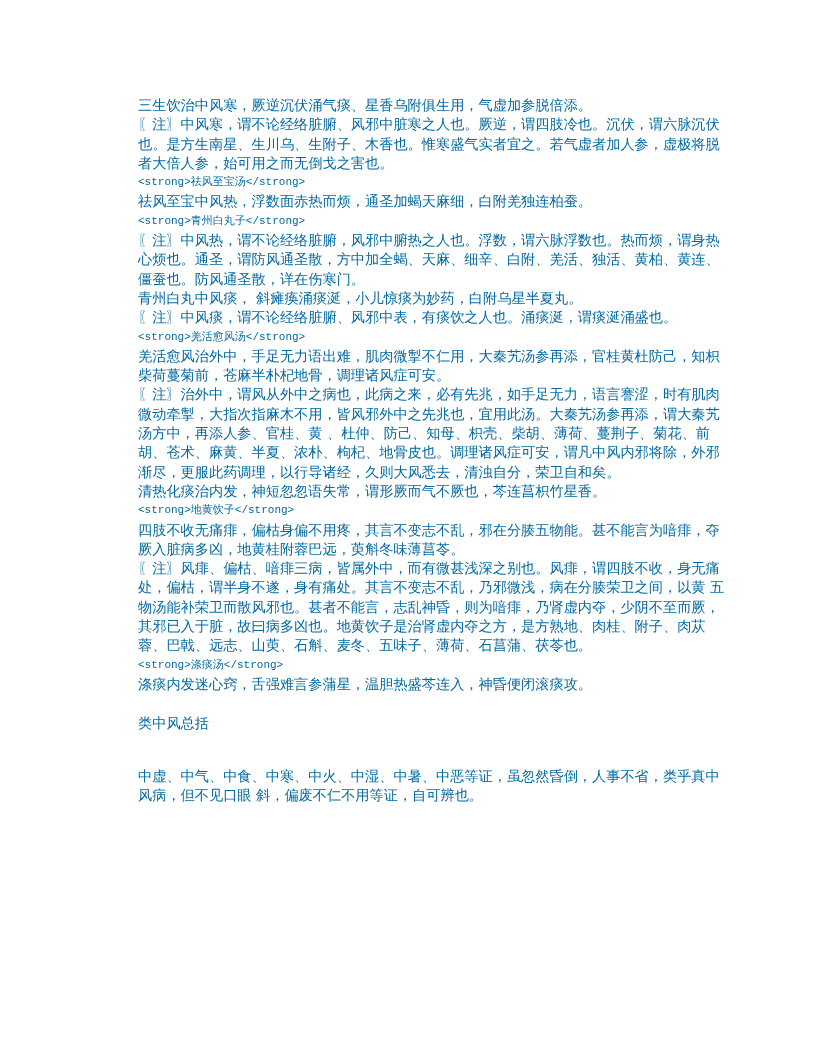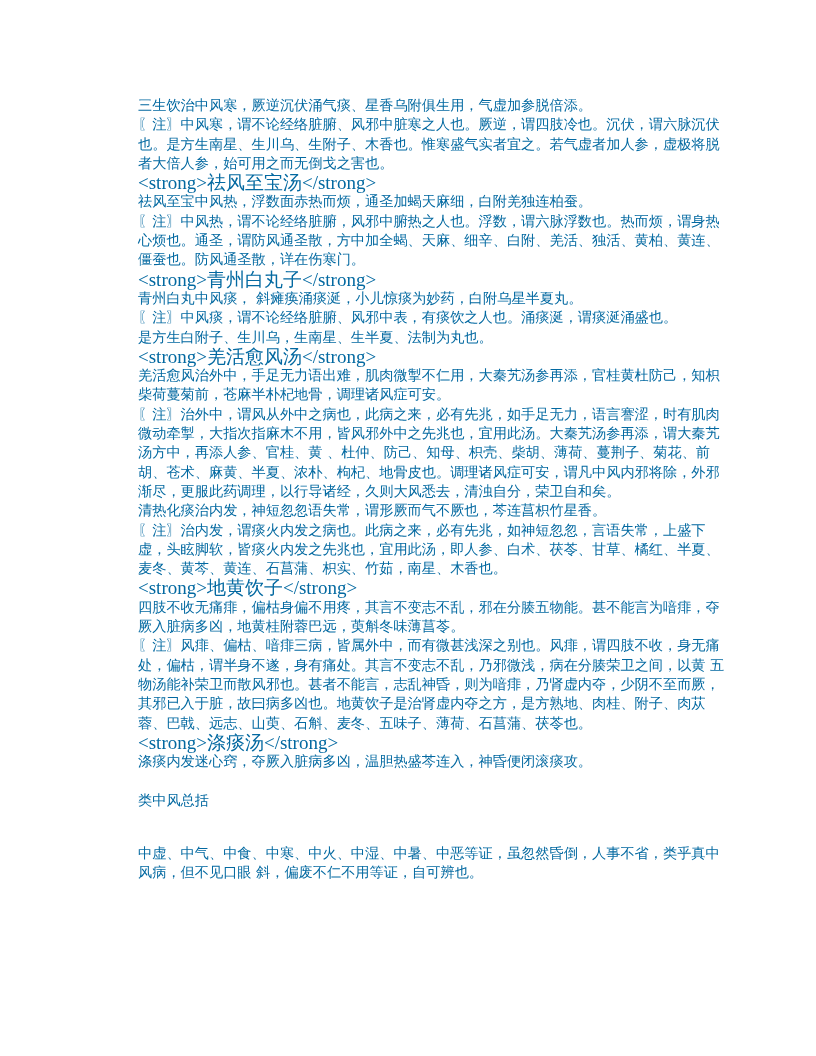--- a/index.html
+++ b/index.html
@@ -9,55 +9,53 @@
       left: 115px;
       top: 96px;
       width: 590px;
       font-family: "DejaVu Sans", "Liberation Sans", sans-serif;
       font-size: 14.2px;
       line-height: 19.3px;
       color: #0369a1;
       margin-left: 23px;
     }
     .line { white-space: pre-wrap; word-break: break-all; margin: 0; }
-    .tag { font-family: Liberation Serif, serif; font-size: 19px; }
+    .tag { font-family: Liberation Mono, monospace; font-size: 11px; }
     .spacer { height: 19.3px; }
     .section-title { margin-top: 0; }
     .gap2 { height: 34px; }
   </style>
 </head>
 <body>
 
 <div class="page">
 
   <p class="line">三生饮治中风寒，厥逆沉伏涌气痰、星香乌附俱生用，气虚加参脱倍添。</p>
   <p class="line">〖注〗中风寒，谓不论经络脏腑、风邪中脏寒之人也。厥逆，谓四肢冷也。沉伏，谓六脉沉伏也。是方生南星、生川乌、生附子、木香也。惟寒盛气实者宜之。若气虚者加人参，虚极将脱者大倍人参，始可用之而无倒戈之害也。</p>
 
   <p class="line tag">&lt;strong&gt;祛风至宝汤&lt;/strong&gt;</p>
   <p class="line">祛风至宝中风热，浮数面赤热而烦，通圣加蝎天麻细，白附羌独连柏蚕。</p>
+  <p class="line tag">&lt;strong&gt;青州白丸子&lt;/strong&gt;</p>
+
   <p class="line">〖注〗中风热，谓不论经络脏腑，风邪中腑热之人也。浮数，谓六脉浮数也。热而烦，谓身热心烦也。通圣，谓防风通圣散，方中加全蝎、天麻、细辛、白附、羌活、独活、黄柏、黄连、僵蚕也。防风通圣散，详在伤寒门。</p>
-
-  <p class="line tag">&lt;strong&gt;青州白丸子&lt;/strong&gt;</p>
   <p class="line">青州白丸中风痰， 斜瘫痪涌痰涎，小儿惊痰为妙药，白附乌星半夏丸。</p>
   <p class="line">〖注〗中风痰，谓不论经络脏腑、风邪中表，有痰饮之人也。涌痰涎，谓痰涎涌盛也。</p>
-  <p class="line">是方生白附子、生川乌，生南星、生半夏、法制为丸也。</p>
 
   <p class="line tag">&lt;strong&gt;羌活愈风汤&lt;/strong&gt;</p>
   <p class="line">羌活愈风治外中，手足无力语出难，肌肉微掣不仁用，大秦艽汤参再添，官桂黄杜防己，知枳柴荷蔓菊前，苍麻半朴杞地骨，调理诸风症可安。</p>
   <p class="line">〖注〗治外中，谓风从外中之病也，此病之来，必有先兆，如手足无力，语言謇涩，时有肌肉微动牵掣，大指次指麻木不用，皆风邪外中之先兆也，宜用此汤。大秦艽汤参再添，谓大秦艽汤方中，再添人参、官桂、黄 、杜仲、防己、知母、枳壳、柴胡、薄荷、蔓荆子、菊花、前胡、苍术、麻黄、半夏、浓朴、枸杞、地骨皮也。调理诸风症可安，谓凡中风内邪将除，外邪渐尽，更服此药调理，以行导诸经，久则大风悉去，清浊自分，荣卫自和矣。</p>
 
   <p class="line">清热化痰治内发，神短忽忽语失常，谓形厥而气不厥也，芩连菖枳竹星香。</p>
-  <p class="line">〖注〗治内发，谓痰火内发之病也。此病之来，必有先兆，如神短忽忽，言语失常，上盛下虚，头眩脚软，皆痰火内发之先兆也，宜用此汤，即人参、白术、茯苓、甘草、橘红、半夏、麦冬、黄芩、黄连、石菖蒲、枳实、竹茹，南星、木香也。</p>
 
   <p class="line tag">&lt;strong&gt;地黄饮子&lt;/strong&gt;</p>
   <p class="line">四肢不收无痛痱，偏枯身偏不用疼，其言不变志不乱，邪在分腠五物能。甚不能言为喑痱，夺厥入脏病多凶，地黄桂附蓉巴远，萸斛冬味薄菖苓。</p>
   <p class="line">〖注〗风痱、偏枯、喑痱三病，皆属外中，而有微甚浅深之别也。风痱，谓四肢不收，身无痛处，偏枯，谓半身不遂，身有痛处。其言不变志不乱，乃邪微浅，病在分腠荣卫之间，以黄 五物汤能补荣卫而散风邪也。甚者不能言，志乱神昏，则为喑痱，乃肾虚内夺，少阴不至而厥，其邪已入于脏，故曰病多凶也。地黄饮子是治肾虚内夺之方，是方熟地、肉桂、附子、肉苁蓉、巴戟、远志、山萸、石斛、麦冬、五味子、薄荷、石菖蒲、茯苓也。</p>
 
   <p class="line tag">&lt;strong&gt;涤痰汤&lt;/strong&gt;</p>
-  <p class="line">涤痰内发迷心窍，夺厥入脏病多凶，温胆热盛芩连入，神昏便闭滚痰攻。</p>
+  <p class="line">涤痰内发迷心窍，舌强难言参蒲星，温胆热盛芩连入，神昏便闭滚痰攻。</p>
 
   <div class="spacer"></div>
 
   <p class="line section-title">类中风总括</p>
 
   <div class="gap2"></div>
 
   <p class="line">中虚、中气、中食、中寒、中火、中湿、中暑、中恶等证，虽忽然昏倒，人事不省，类乎真中风病，但不见口眼 斜，偏废不仁不用等证，自可辨也。</p>
 
 </div>

